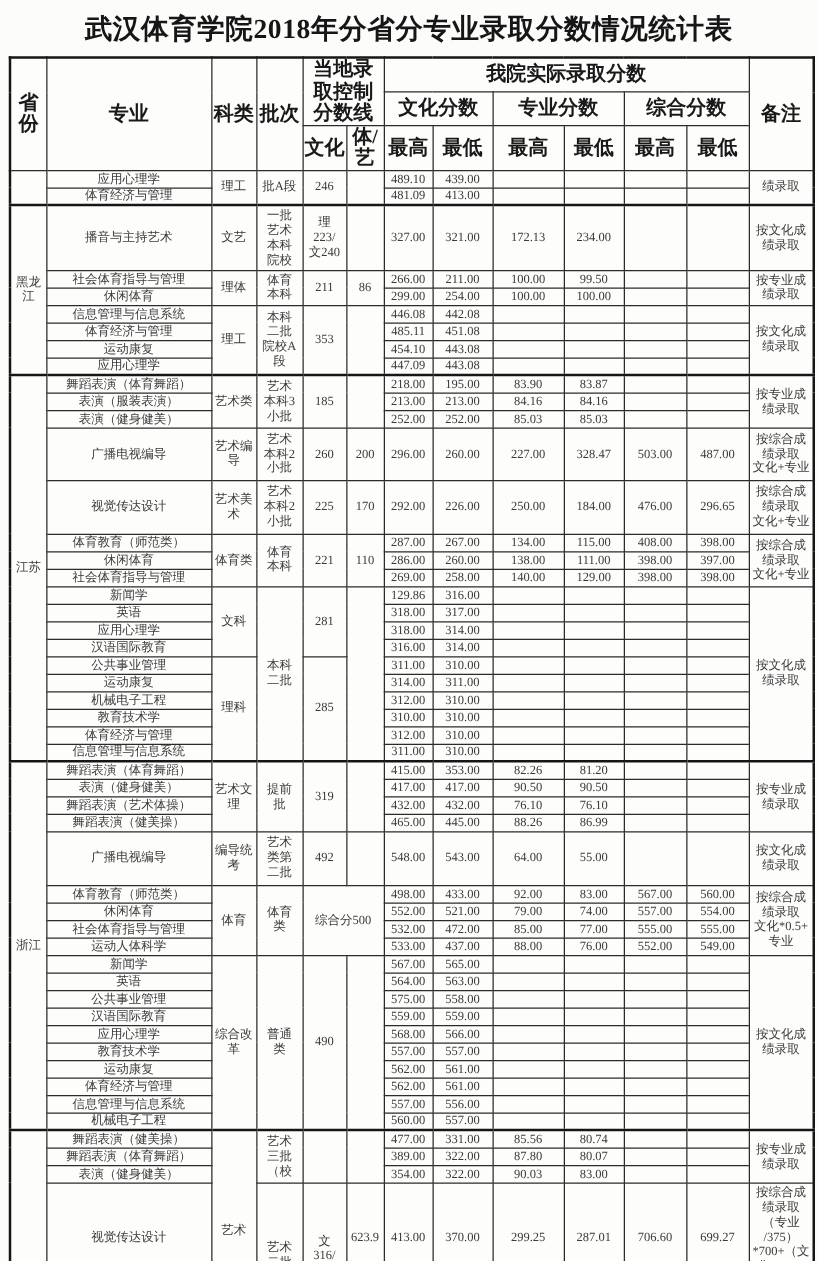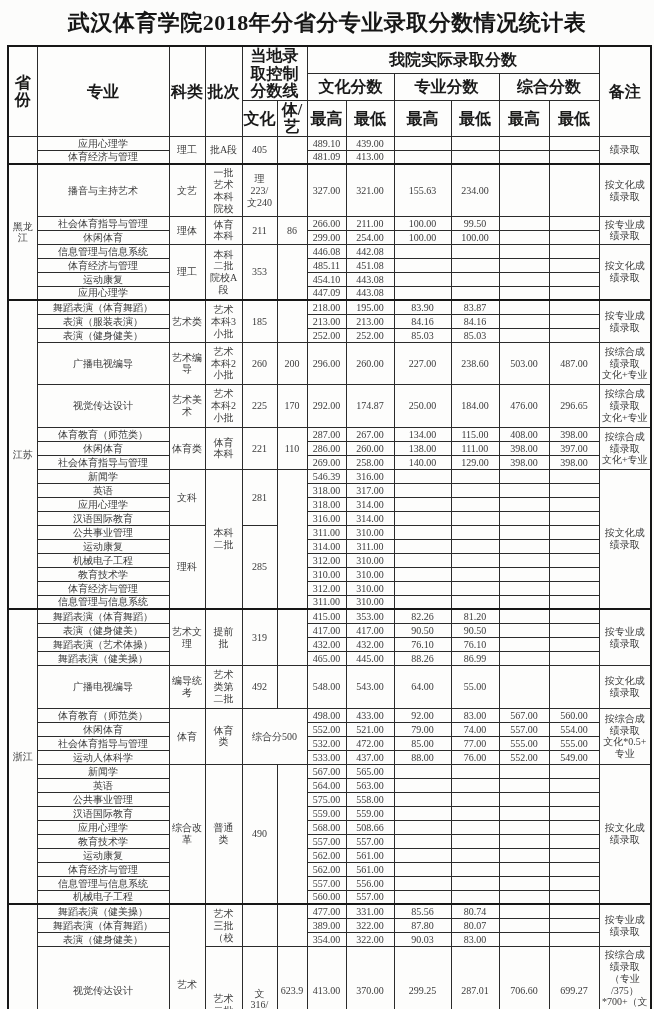--- a/index.html
+++ b/index.html
@@ -80,21 +80,21 @@
           <th>最高</th>
           <th>最低</th>
         </tr>
       </thead>
     <tbody>
         <tr>
           <td rowspan="2"></td>
           <td>应用心理学</td>
           <td rowspan="2">理工</td>
           <td rowspan="2" class="vtop">批A段</td>
-          <td rowspan="2">405</td>
+          <td rowspan="2">246</td>
           <td rowspan="2"></td>
           <td>489.10</td>
           <td>439.00</td>
           <td></td>
           <td></td>
           <td></td>
           <td></td>
           <td rowspan="2" class="vtop">绩录取</td>
         </tr>
         <tr>
@@ -113,21 +113,21 @@
           <td>一批
 艺术
 本科
 院校</td>
           <td>理
 223/
 文240</td>
           <td></td>
           <td>327.00</td>
           <td>321.00</td>
-          <td>155.63</td>
+          <td>172.13</td>
           <td>234.00</td>
           <td></td>
           <td></td>
           <td>按文化成
 绩录取</td>
         </tr>
         <tr>
           <td>社会体育指导与管理</td>
           <td rowspan="2">理体</td>
           <td rowspan="2">体育
@@ -238,38 +238,38 @@
           <td>艺术编
 导</td>
           <td>艺术
 本科2
 小批</td>
           <td>260</td>
           <td>200</td>
           <td>296.00</td>
           <td>260.00</td>
           <td>227.00</td>
-          <td>238.60</td>
+          <td>328.47</td>
           <td>503.00</td>
           <td>487.00</td>
           <td>按综合成
 绩录取
 文化+专业</td>
         </tr>
         <tr style="height: 43px;">
           <td>视觉传达设计</td>
           <td>艺术美
 术</td>
           <td>艺术
 本科2
 小批</td>
           <td>225</td>
           <td>170</td>
           <td>292.00</td>
-          <td>174.87</td>
+          <td>226.00</td>
           <td>250.00</td>
           <td>184.00</td>
           <td>476.00</td>
           <td>296.65</td>
           <td>按综合成
 绩录取
 文化+专业</td>
         </tr>
         <tr>
           <td>体育教育（师范类）</td>
@@ -306,21 +306,21 @@
           <td>398.00</td>
           <td>398.00</td>
         </tr>
         <tr>
           <td>新闻学</td>
           <td rowspan="4">文科</td>
           <td rowspan="10">本科
 二批</td>
           <td rowspan="4">281</td>
           <td rowspan="10"></td>
-          <td>546.39</td>
+          <td>129.86</td>
           <td>316.00</td>
           <td></td>
           <td></td>
           <td></td>
           <td></td>
           <td rowspan="10">按文化成
 绩录取</td>
         </tr>
         <tr>
           <td>英语</td>
@@ -552,21 +552,21 @@
           <td>559.00</td>
           <td>559.00</td>
           <td></td>
           <td></td>
           <td></td>
           <td></td>
         </tr>
         <tr>
           <td>应用心理学</td>
           <td>568.00</td>
-          <td>508.66</td>
+          <td>566.00</td>
           <td></td>
           <td></td>
           <td></td>
           <td></td>
         </tr>
         <tr>
           <td>教育技术学</td>
           <td>557.00</td>
           <td>557.00</td>
           <td></td>

